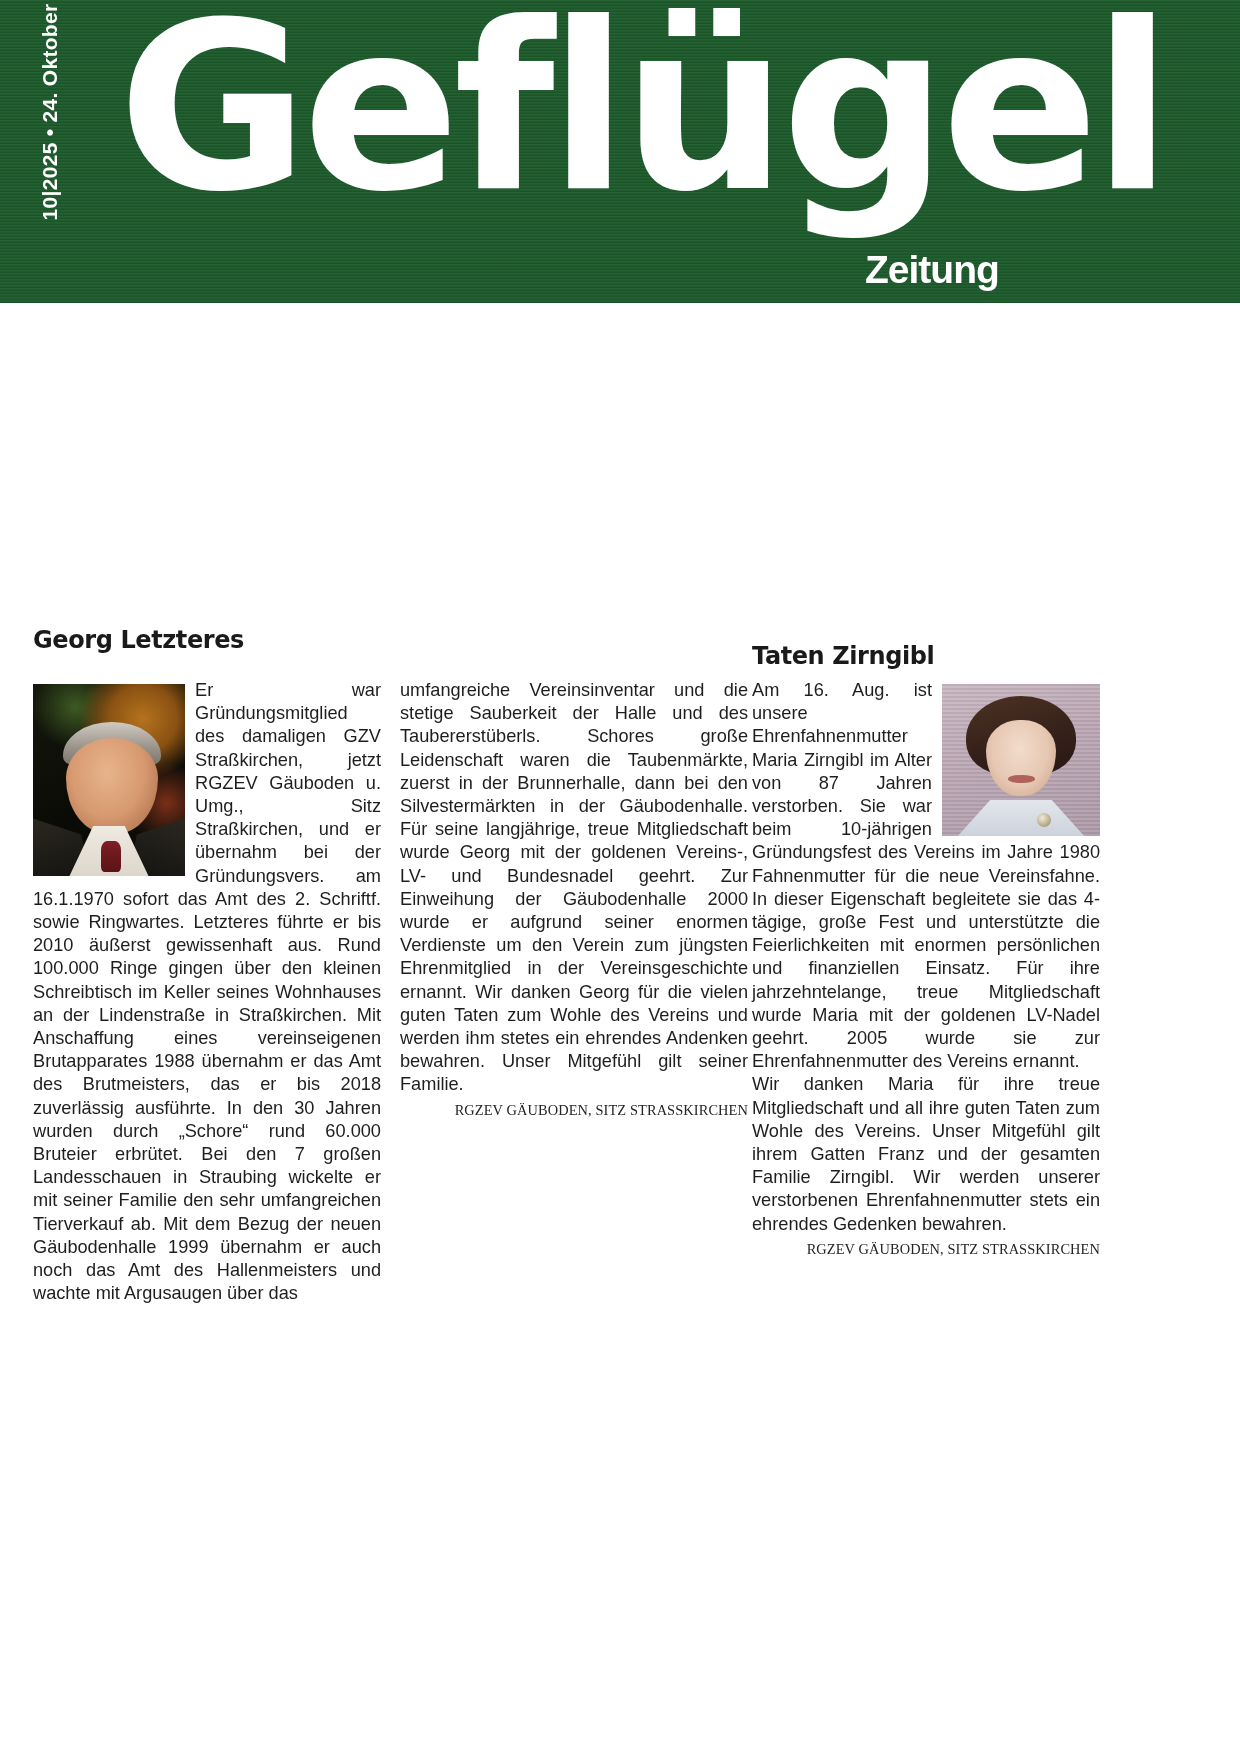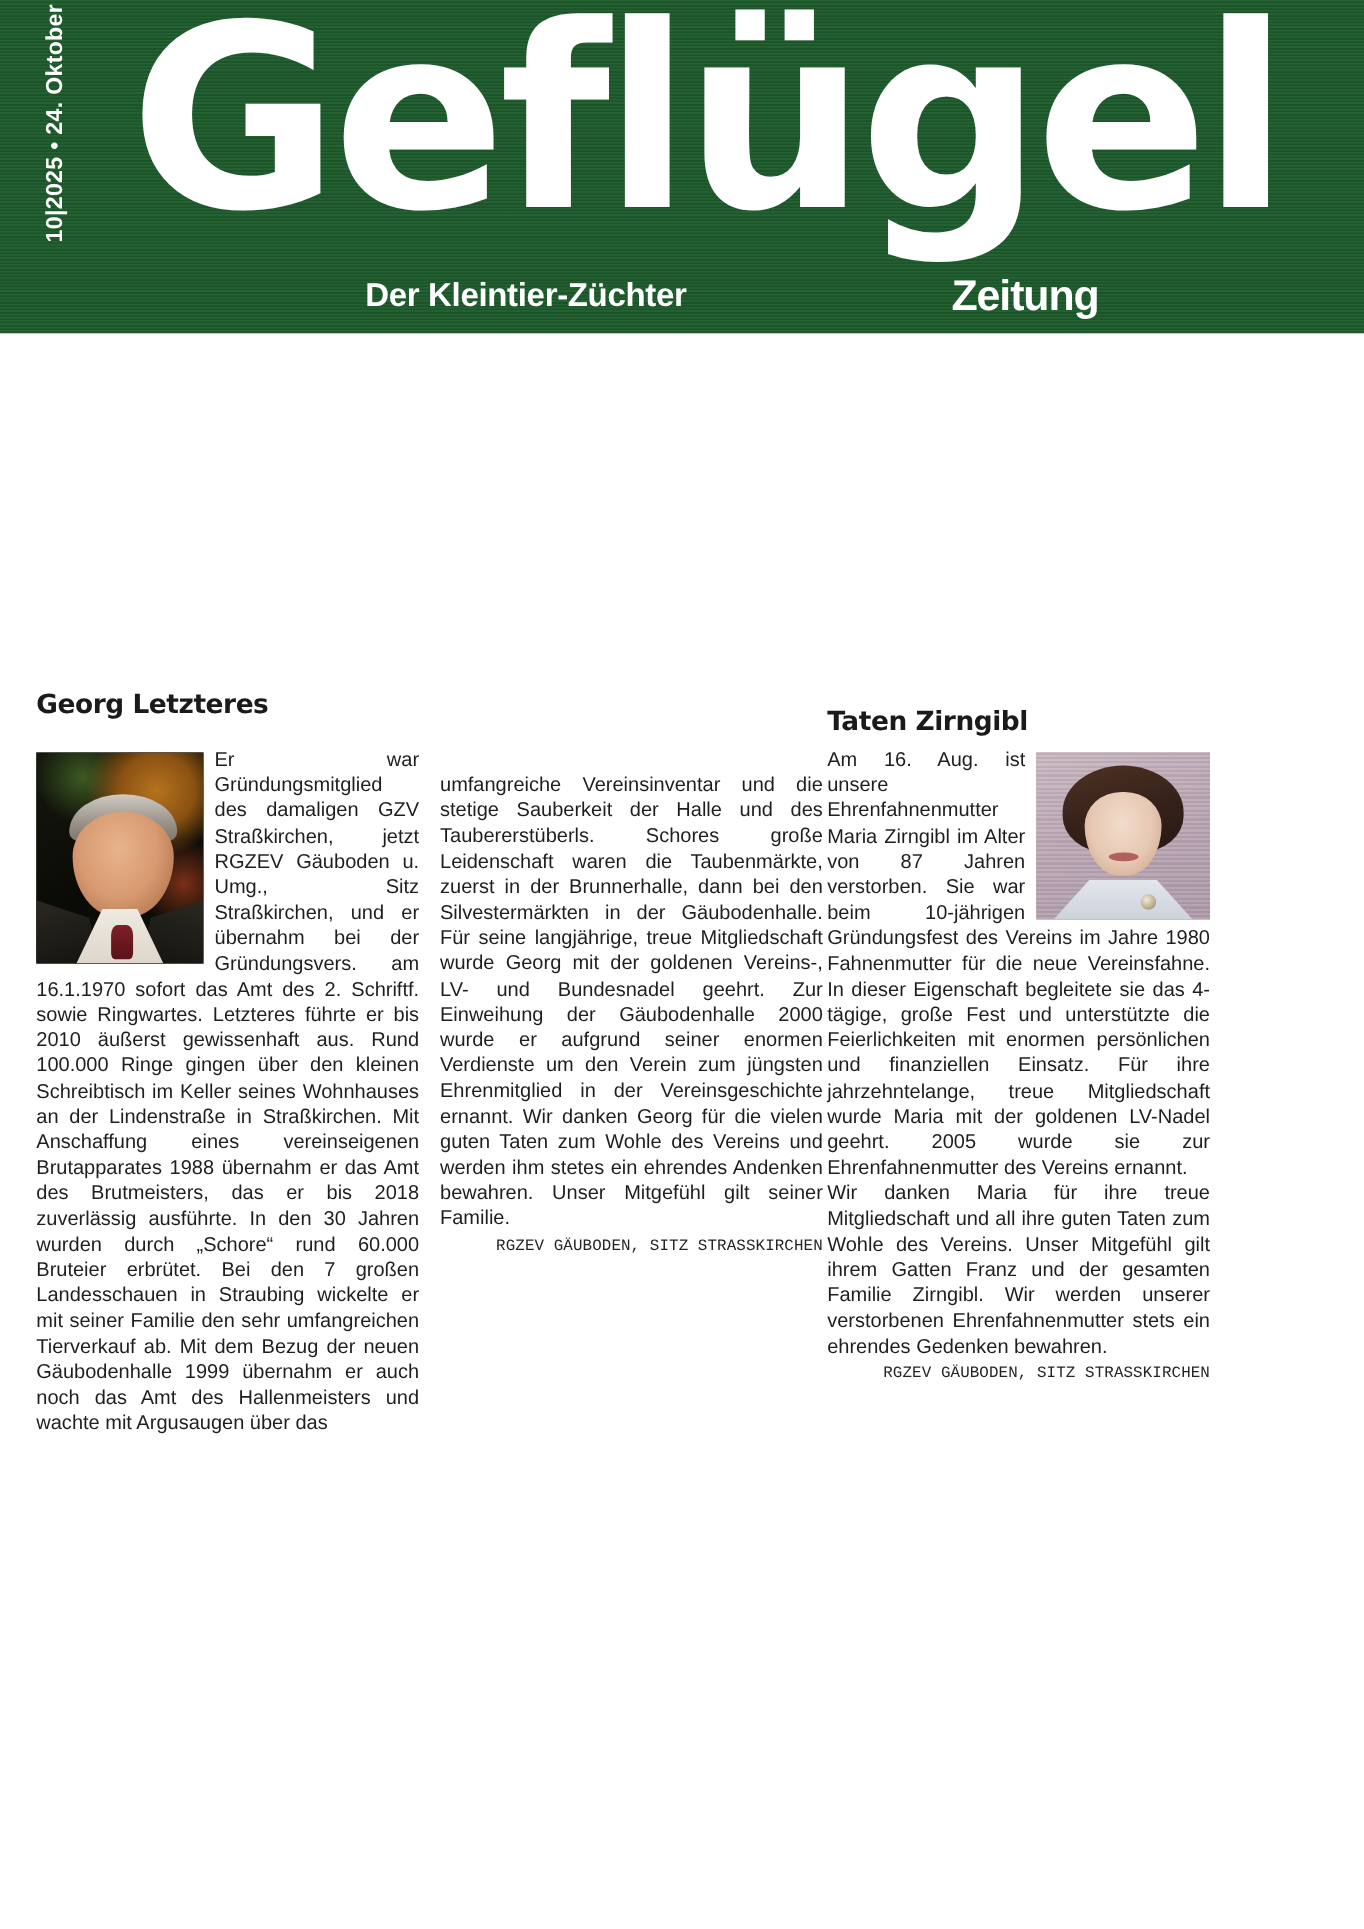--- a/index.html
+++ b/index.html
@@ -105,21 +105,21 @@
     color: #1e1e1e;
     text-align: justify;
     text-justify: inter-word;
     hyphens: manual;
     font-family: "Liberation Sans", sans-serif;
   }
   .col p { margin: 0; text-align: justify; }
   .col p:last-of-type { }
 
   #col1 { left: 33px; }
-  #col2 { left: 400px; margin-top: 23px; }
+  #col2 { left: 400px; }
   #col3 { left: 752px; top: 376px; }
 
   .photo {
     float: left;
     width: 152px;
     height: 192px;
     margin: 5px 10px 2px 0;
     border: 0;
     position: relative;
     overflow: hidden;
@@ -215,30 +215,29 @@
   }
 
   .credit {
     display: block;
     text-align: right;
     font-size: 14.4px;
     line-height: 20px;
     letter-spacing: 0.1px;
     margin-top: 3px;
     color: #242424;
-    font-family: Liberation Mono, monospace;
+    font-family: Liberation Serif, serif;
   }
 </style>
 </head>
 <body>
 
 <div class="masthead">
   <div class="masthead-issue">10|2025 • 24. Oktober</div>
   <div class="masthead-title">Geflügel</div>
-  <div class="masthead-subtitle">Der Kleintier-Züchter</div>
   <div class="masthead-kicker">Zeitung</div>
 </div>
 
 <div class="page">
 
   <div class="article-head head-1">Georg Letzteres</div>
 
   <div class="article-head head-2">Taten Zirngibl</div>
 
   <div class="col" id="col1">

